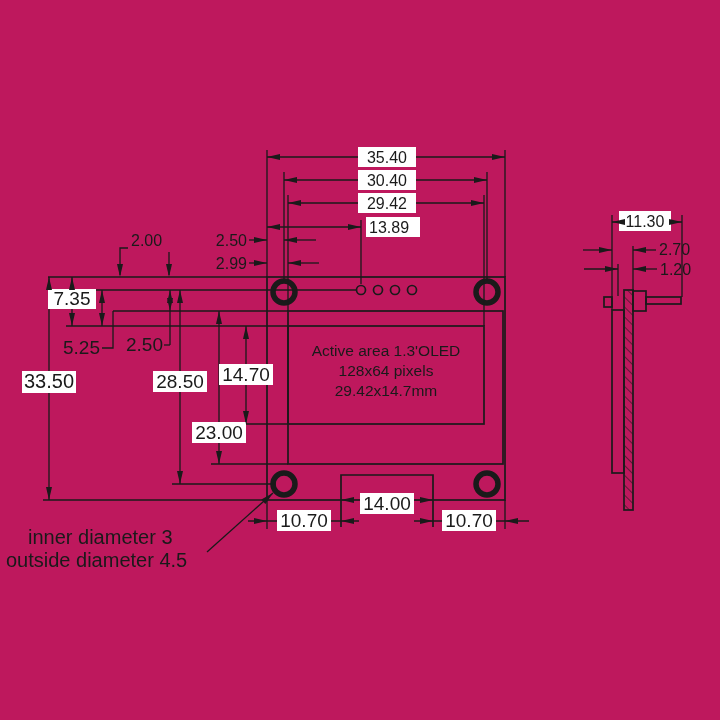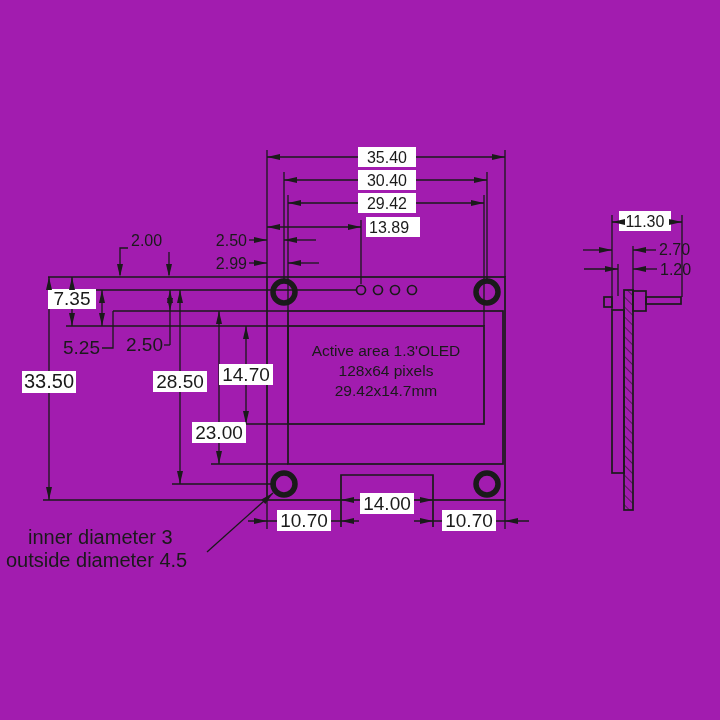--- a/index.html
+++ b/index.html
@@ -1,16 +1,16 @@
 <!DOCTYPE html>
 <html><head>
 <meta charset="utf-8">
 <style>
   html,body{margin:0;padding:0;background:#ffffff;}
-  .stage{width:720px;height:720px;background:#a21caf;position:relative;overflow:hidden;}
+  .stage{width:720px;height:720px;background:#be185d;position:relative;overflow:hidden;}
   svg{display:block;}
   text{font-family:"Liberation Sans", sans-serif;fill:#1a1a1a;}
   .t16{font-size:16px;}
   .t19{font-size:19px;}
   .t20{font-size:20px;}
   .t15{font-size:15.5px;}
   .outline{stroke:#1a1a1a;stroke-width:1.7;fill:none;}
   .thin{stroke:#1a1a1a;stroke-width:1.3;fill:none;}
   .ring{stroke:#1a1a1a;stroke-width:5.5;fill:none;}
   .mask{fill:#ffffff;}

